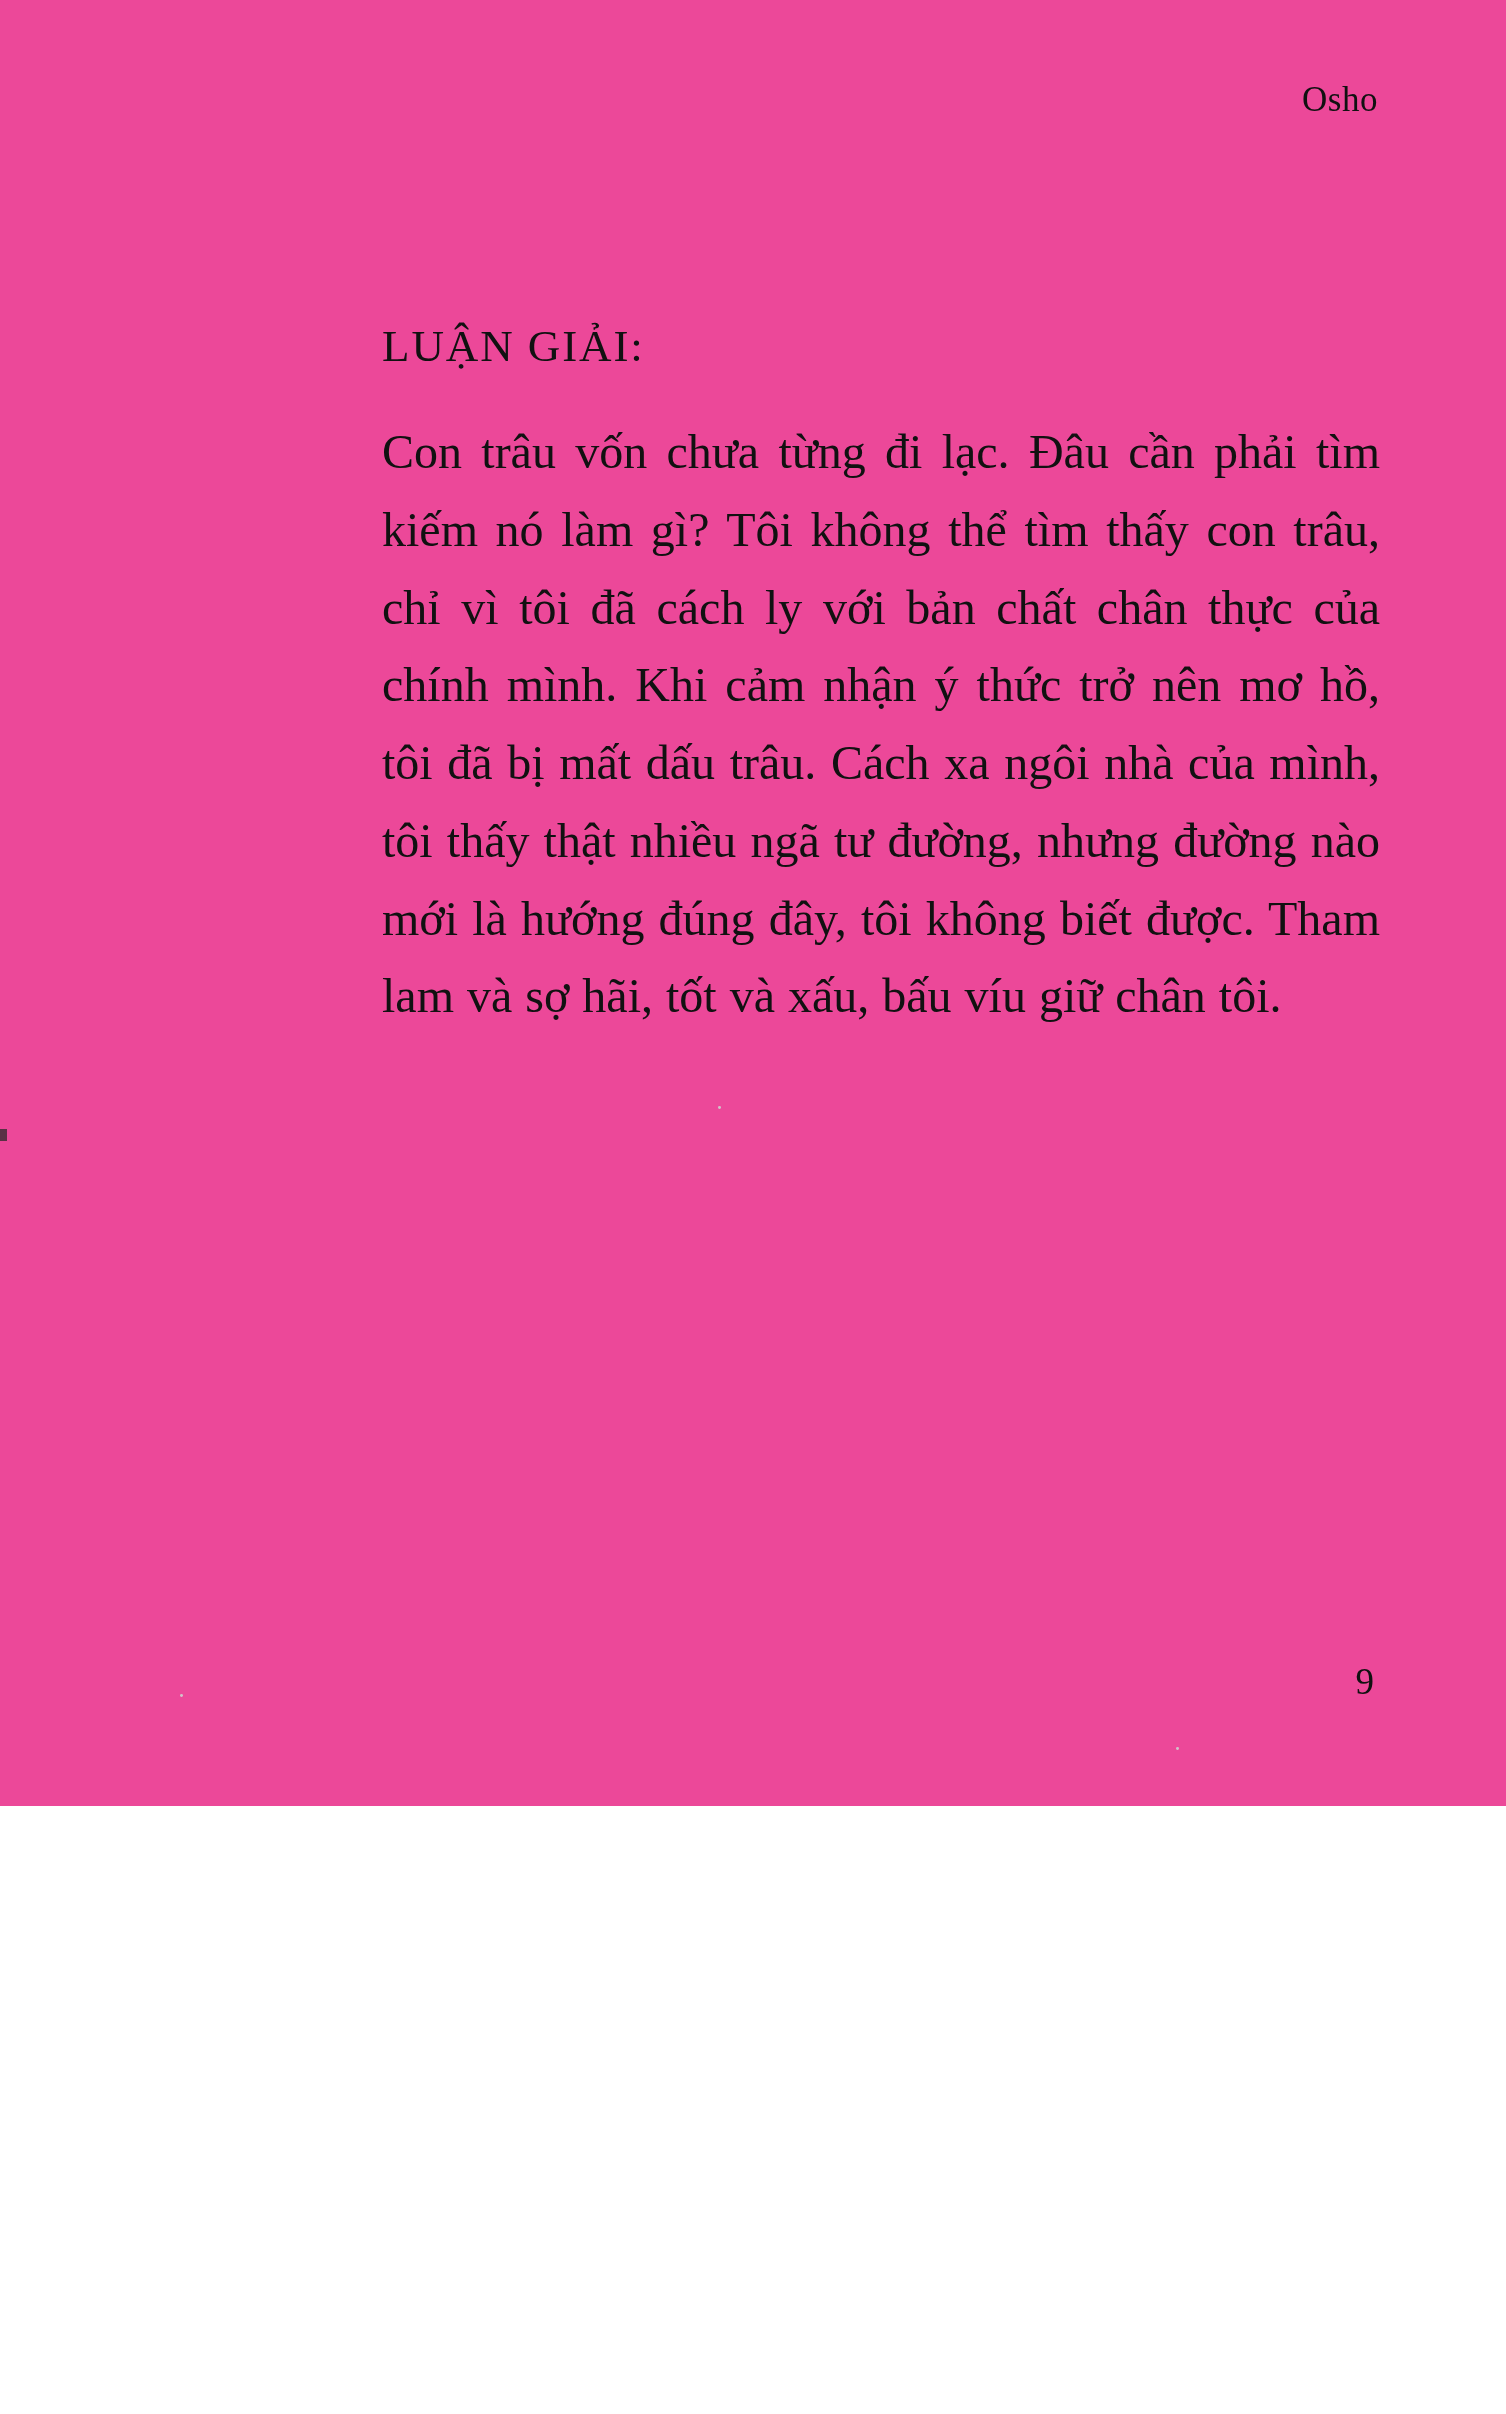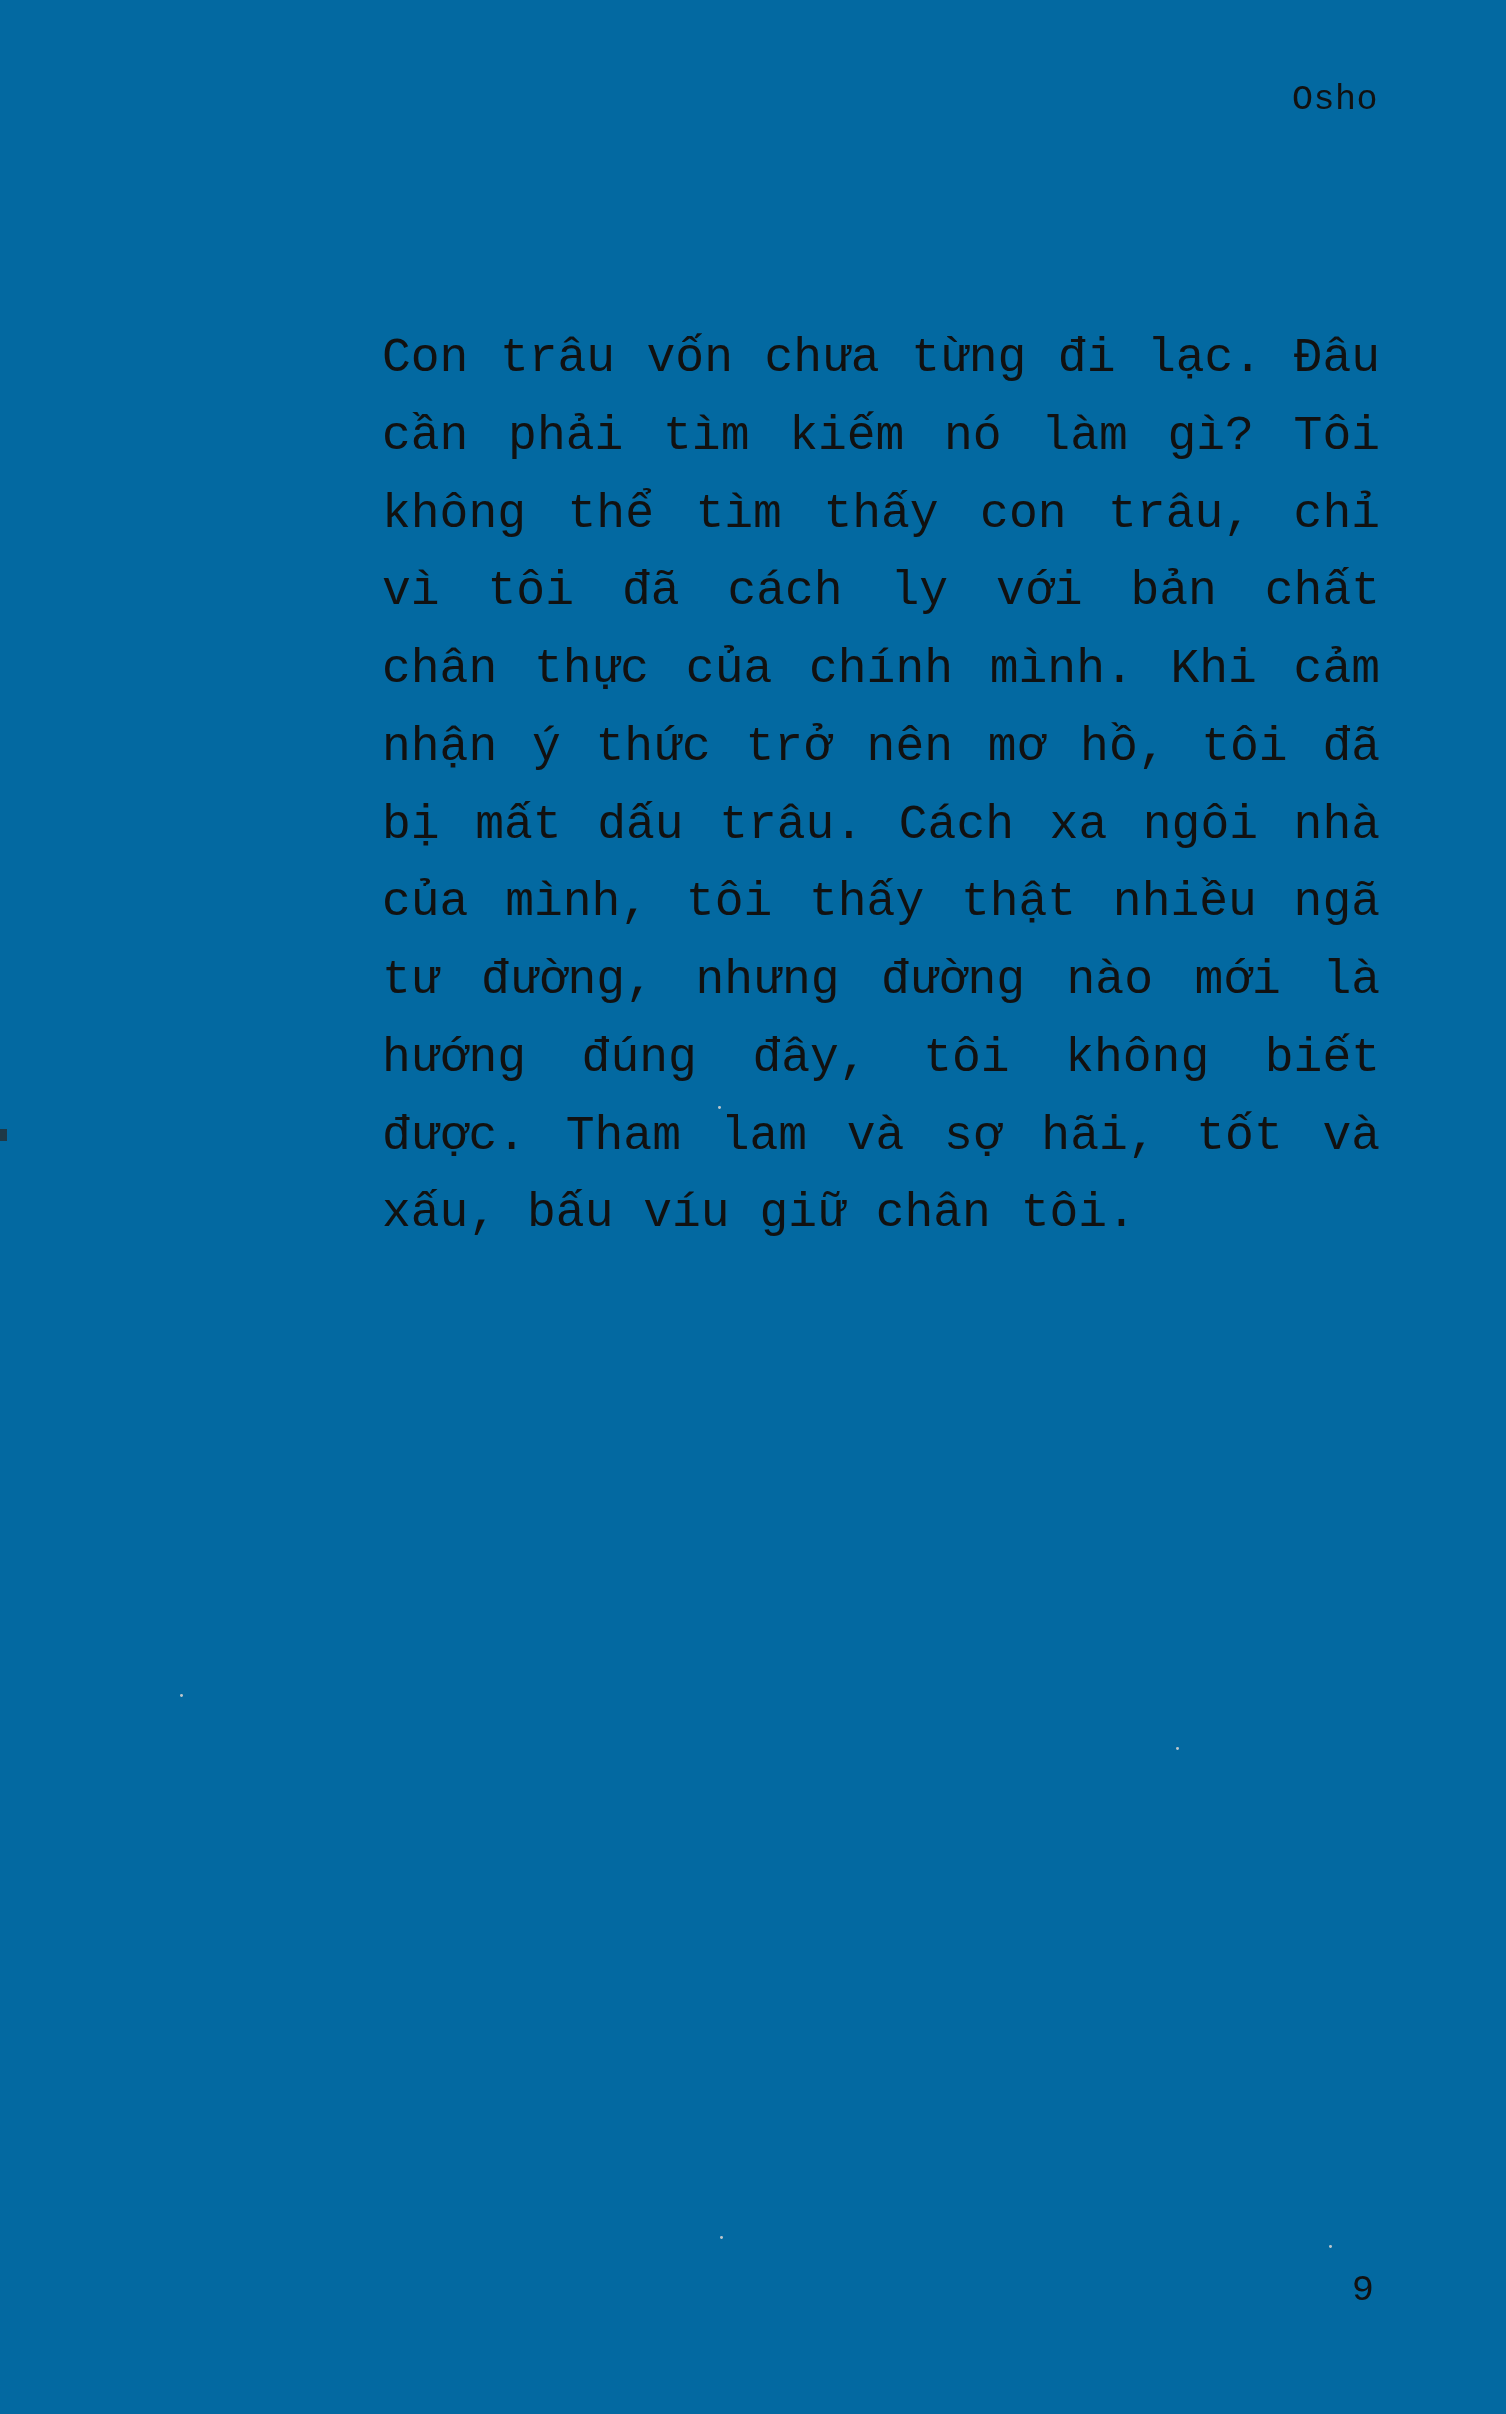--- a/index.html
+++ b/index.html
@@ -3,24 +3,24 @@
 <meta charset="utf-8">
 <style>
   html, body {
     margin: 0;
     padding: 0;
     background: #ffffff;
   }
   .page {
     position: relative;
     width: 1506px;
-    height: 2414px;
-    background: #0369a1;
+    height: 1806px;
+    background: #ec4899;
     overflow: hidden;
-    font-family: Liberation Mono, monospace;
+    font-family: Liberation Serif, serif;
     color: #000000;
   }
   .running-head {
     position: absolute;
     top: 80px;
     right: 128px;
     font-size: 35px;
     letter-spacing: 0.5px;
     color: #111111;
     text-align: right;
@@ -76,20 +76,21 @@
 </head>
 <body>
 
 <div class="page">
 
   <div class="running-head">Osho</div>
 
   <div class="edge-mark"></div>
 
   <div class="content">
+    <h2 class="section-heading">LUẬN GIẢI:</h2>
     <p class="body-text">Con trâu vốn chưa từng đi lạc. Đâu cần phải tìm kiếm nó làm gì? Tôi không thể tìm thấy con trâu, chỉ vì tôi đã cách ly với bản chất chân thực của chính mình. Khi cảm nhận ý thức trở nên mơ hồ, tôi đã bị mất dấu trâu. Cách xa ngôi nhà của mình, tôi thấy thật nhiều ngã tư đường, nhưng đường nào mới là hướng đúng đây, tôi không biết được. Tham lam và sợ hãi, tốt và xấu, bấu víu giữ chân tôi.</p>
   </div>
 
   <div class="page-number">9</div>
 
   <div class="speck" style="left:180px; top:1694px;"></div>
   <div class="speck" style="left:720px; top:2236px;"></div>
   <div class="speck" style="left:1176px; top:1747px;"></div>
   <div class="speck" style="left:1329px; top:2245px;"></div>
   <div class="speck" style="left:718px; top:1106px;"></div>

